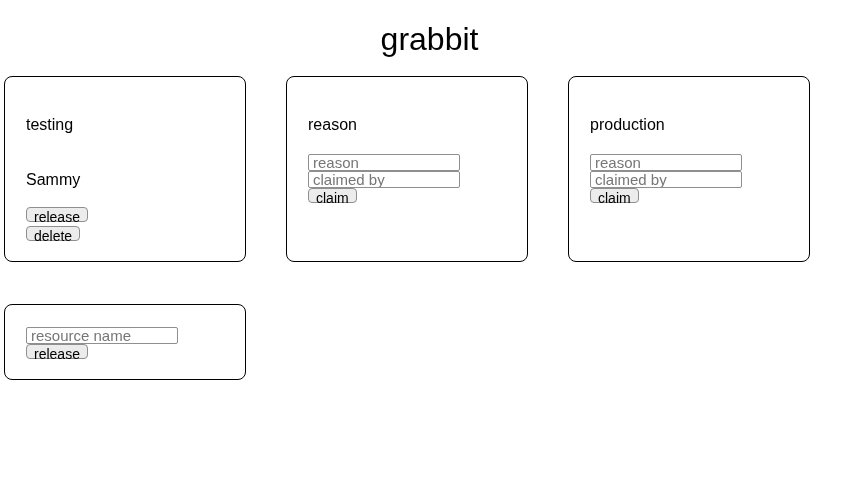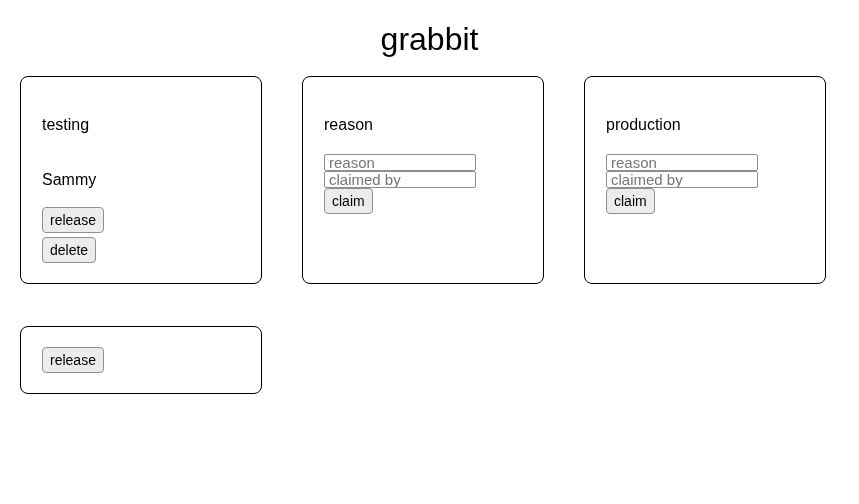--- a/index.html
+++ b/index.html
@@ -17,21 +17,21 @@
     font-size: 32px;
     line-height: 37px;
     font-weight: 400;
     text-align: center;
   }
   .cards {
     display: flex;
     flex-wrap: wrap;
     align-items: stretch;
     gap: 42px 40px;
-    padding: 0 20px;
+    padding: 0 4px;
   }
   .card {
     width: 242px;
     border: 1px solid #000000;
     border-radius: 8px;
     padding: 20px 21px 20px 21px;
     display: flex;
     flex-direction: column;
     align-items: flex-start;
     background: #ffffff;
@@ -50,21 +50,21 @@
     border: 1px solid #8f8f8f;
     border-radius: 2px;
     color: #000000;
     background: #ffffff;
   }
   .card input[type="text"]::placeholder {
     color: #767676;
     opacity: 1;
   }
   .card button {
-    height: 26px;
+    height: 15px;
     padding: 1px 7px;
     font-size: 14px;
     line-height: 17px;
     font-family: "Liberation Sans", sans-serif;
     background: #ececec;
     border: 1px solid #8f8f8f;
     border-radius: 4px;
     color: #000000;
     cursor: pointer;
   }
@@ -94,16 +94,17 @@
   </div>
 
   <div class="card">
     <p>production</p>
     <input type="text" class="mt2" placeholder="reason" style="">
     <input type="text" class="mt5" placeholder="claimed by" style="">
     <button class="mt5">claim</button>
   </div>
 
   <div class="card">
+    <input type="text" class="mt2" placeholder="resource name" style="">
     <button class="mt5">release</button>
   </div>
 
 </div>
 
 </body></html>

